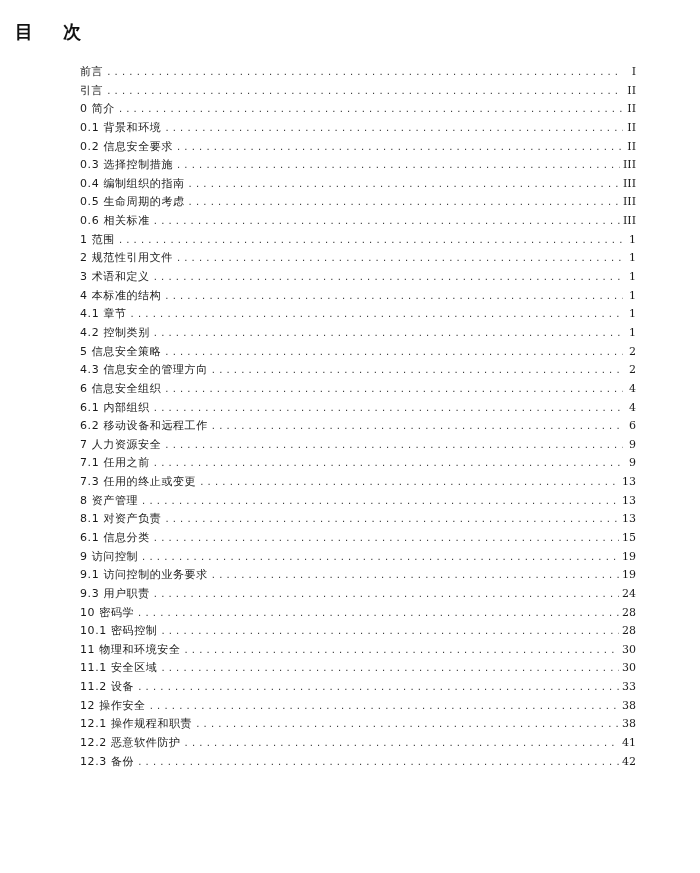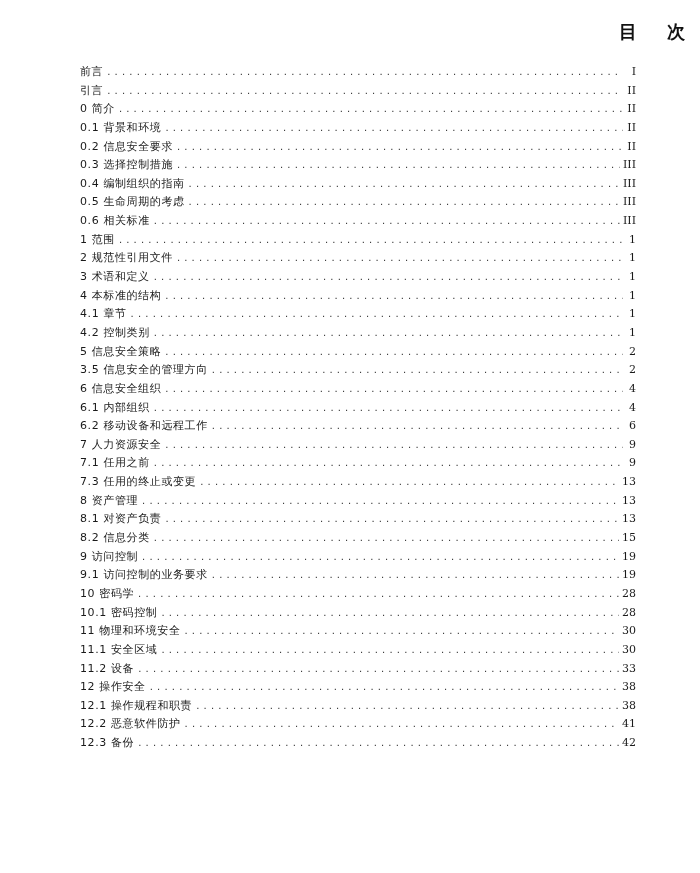--- a/index.html
+++ b/index.html
@@ -21,42 +21,42 @@
       top: 0;
       width: 700px;
       height: 873px;
       background: #ffffff;
     }
     .toc-title {
       position: absolute;
       left: 0;
       top: 20px;
       width: 700px;
-      text-align: right;
+      text-align: left;
       font-family: "DejaVu Sans", sans-serif;
       font-size: 18px;
       font-weight: bold;
       color: #111;
     }
     .toc-title span {
       display: inline-block;
       margin: 0 15px;
     }
     .toc-list {
       position: absolute;
       left: 80px;
       top: 63px;
       width: 556px;
       margin: 0;
       padding: 0;
       list-style: none;
     }
     .toc-row {
       display: flex;
-      align-items: center;
+      align-items: flex-end;
       height: 18.65px;
       font-size: 11px;
       line-height: 18.65px;
       white-space: nowrap;
       overflow: hidden;
     }
     .toc-label {
       flex: 0 0 auto;
       letter-spacing: 0.6px;
       color: #1a1a1a;
@@ -165,21 +165,21 @@
     <span class="toc-label">4.2 控制类别</span>
     <span class="toc-leader"></span>
     <span class="toc-page">1</span>
   </li>
       <li class="toc-row">
     <span class="toc-label">5 信息安全策略</span>
     <span class="toc-leader"></span>
     <span class="toc-page">2</span>
   </li>
       <li class="toc-row">
-    <span class="toc-label">3.5 信息安全的管理方向</span>
+    <span class="toc-label">4.3 信息安全的管理方向</span>
     <span class="toc-leader"></span>
     <span class="toc-page">2</span>
   </li>
       <li class="toc-row">
     <span class="toc-label">6 信息安全组织</span>
     <span class="toc-leader"></span>
     <span class="toc-page">4</span>
   </li>
       <li class="toc-row">
     <span class="toc-label">6.1 内部组织</span>
@@ -210,33 +210,38 @@
     <span class="toc-label">8 资产管理</span>
     <span class="toc-leader"></span>
     <span class="toc-page">13</span>
   </li>
       <li class="toc-row">
     <span class="toc-label">8.1 对资产负责</span>
     <span class="toc-leader"></span>
     <span class="toc-page">13</span>
   </li>
       <li class="toc-row">
-    <span class="toc-label">8.2 信息分类</span>
+    <span class="toc-label">6.1 信息分类</span>
     <span class="toc-leader"></span>
     <span class="toc-page">15</span>
   </li>
       <li class="toc-row">
     <span class="toc-label">9 访问控制</span>
     <span class="toc-leader"></span>
     <span class="toc-page">19</span>
   </li>
       <li class="toc-row">
     <span class="toc-label">9.1 访问控制的业务要求</span>
     <span class="toc-leader"></span>
     <span class="toc-page">19</span>
+  </li>
+      <li class="toc-row">
+    <span class="toc-label">9.3 用户职责</span>
+    <span class="toc-leader"></span>
+    <span class="toc-page">24</span>
   </li>
       <li class="toc-row">
     <span class="toc-label">10 密码学</span>
     <span class="toc-leader"></span>
     <span class="toc-page">28</span>
   </li>
       <li class="toc-row">
     <span class="toc-label">10.1 密码控制</span>
     <span class="toc-leader"></span>
     <span class="toc-page">28</span>

